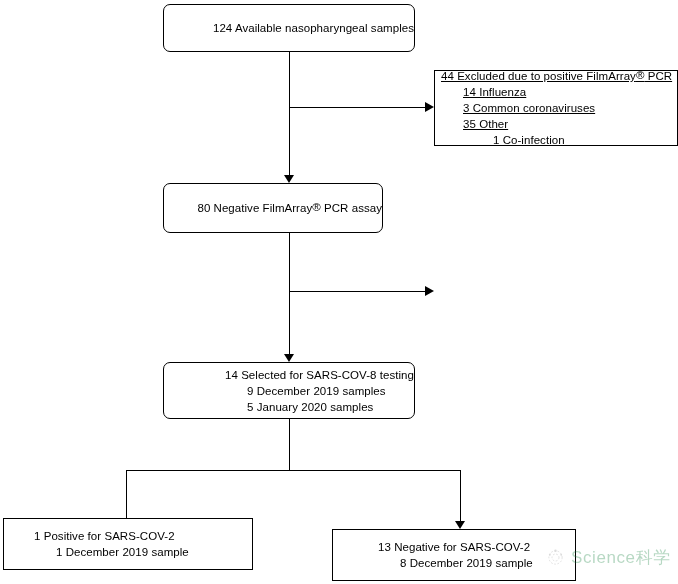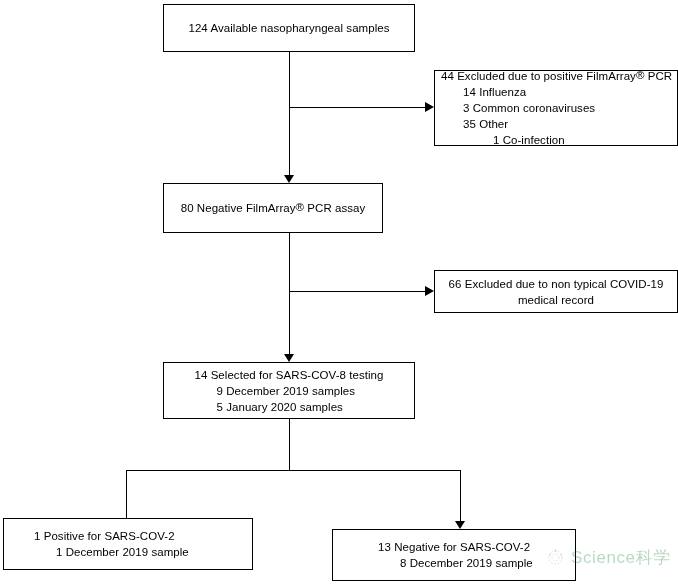--- a/index.html
+++ b/index.html
@@ -26,21 +26,22 @@
     background: #ffffff;
     display: flex;
     flex-direction: column;
     justify-content: center;
     z-index: 3;
   }
   .node .lines {
     display: inline-block;
   }
   .node.center-block {
-    align-items: center;
+    align-items: flex-end;
+    border-radius: 7px;
   }
   .node .line {
     font-size: 11.5px;
     line-height: 16px;
     white-space: nowrap;
     text-align: left;
     letter-spacing: 0.05px;
   }
   .indent-2 { padding-left: 52px; }
   .indent-r1 { padding-left: 22px; }
@@ -128,46 +129,40 @@
   <div class="arrow-down" style="left:121px; top:521px;"></div>
   <div class="vline" style="left:460px; top:470px; height:51px;"></div>
   <div class="arrow-down" style="left:455px; top:521px;"></div>
 
   <div class="node center-block" style="left:163px; top:4px; width:252px; height:48px;">
     <div class="lines">
       <div class="line">124 Available nasopharyngeal samples</div>
     </div>
   </div>
 
-  <div class="node" style="left:434px; top:70px; width:244px; height:76px; padding-left:6px;">
+  <div class="node" style="left:434px; top:70px; width:244px; height:76px; padding-left:6px;text-decoration:underline;">
     <div class="lines">
       <div class="line">
         <span>44 Excluded due to positive FilmArray</span><sup class="reg">®</sup><span> PCR</span>
       </div>
       <div class="line indent-r1">14 Influenza</div>
       <div class="line indent-r1">3 Common coronaviruses</div>
       <div class="line indent-r1">35 Other</div>
       <div class="line indent-2">1 Co-infection</div>
     </div>
   </div>
 
   <div class="node center-block" style="left:163px; top:183px; width:220px; height:50px;">
     <div class="lines">
       <div class="line">
         <span>80 Negative FilmArray</span><sup class="reg">®</sup><span> PCR assay</span>
       </div>
     </div>
   </div>
 
-  <div class="node center-block" style="left:434px; top:270px; width:244px; height:43px;">
-    <div class="lines">
-      <div class="line" style="text-align:center;">66 Excluded due to non typical COVID-19</div>
-      <div class="line" style="text-align:center;">medical record</div>
-    </div>
-  </div>
 
   <div class="node center-block" style="left:163px; top:362px; width:252px; height:57px;">
     <div class="lines">
       <div class="line">14 Selected for SARS-COV-8 testing</div>
       <div class="line indent-r1">9 December 2019 samples</div>
       <div class="line indent-r1">5 January 2020 samples</div>
     </div>
   </div>
 
   <div class="node" style="left:3px; top:518px; width:250px; height:52px; padding-left:30px;">

